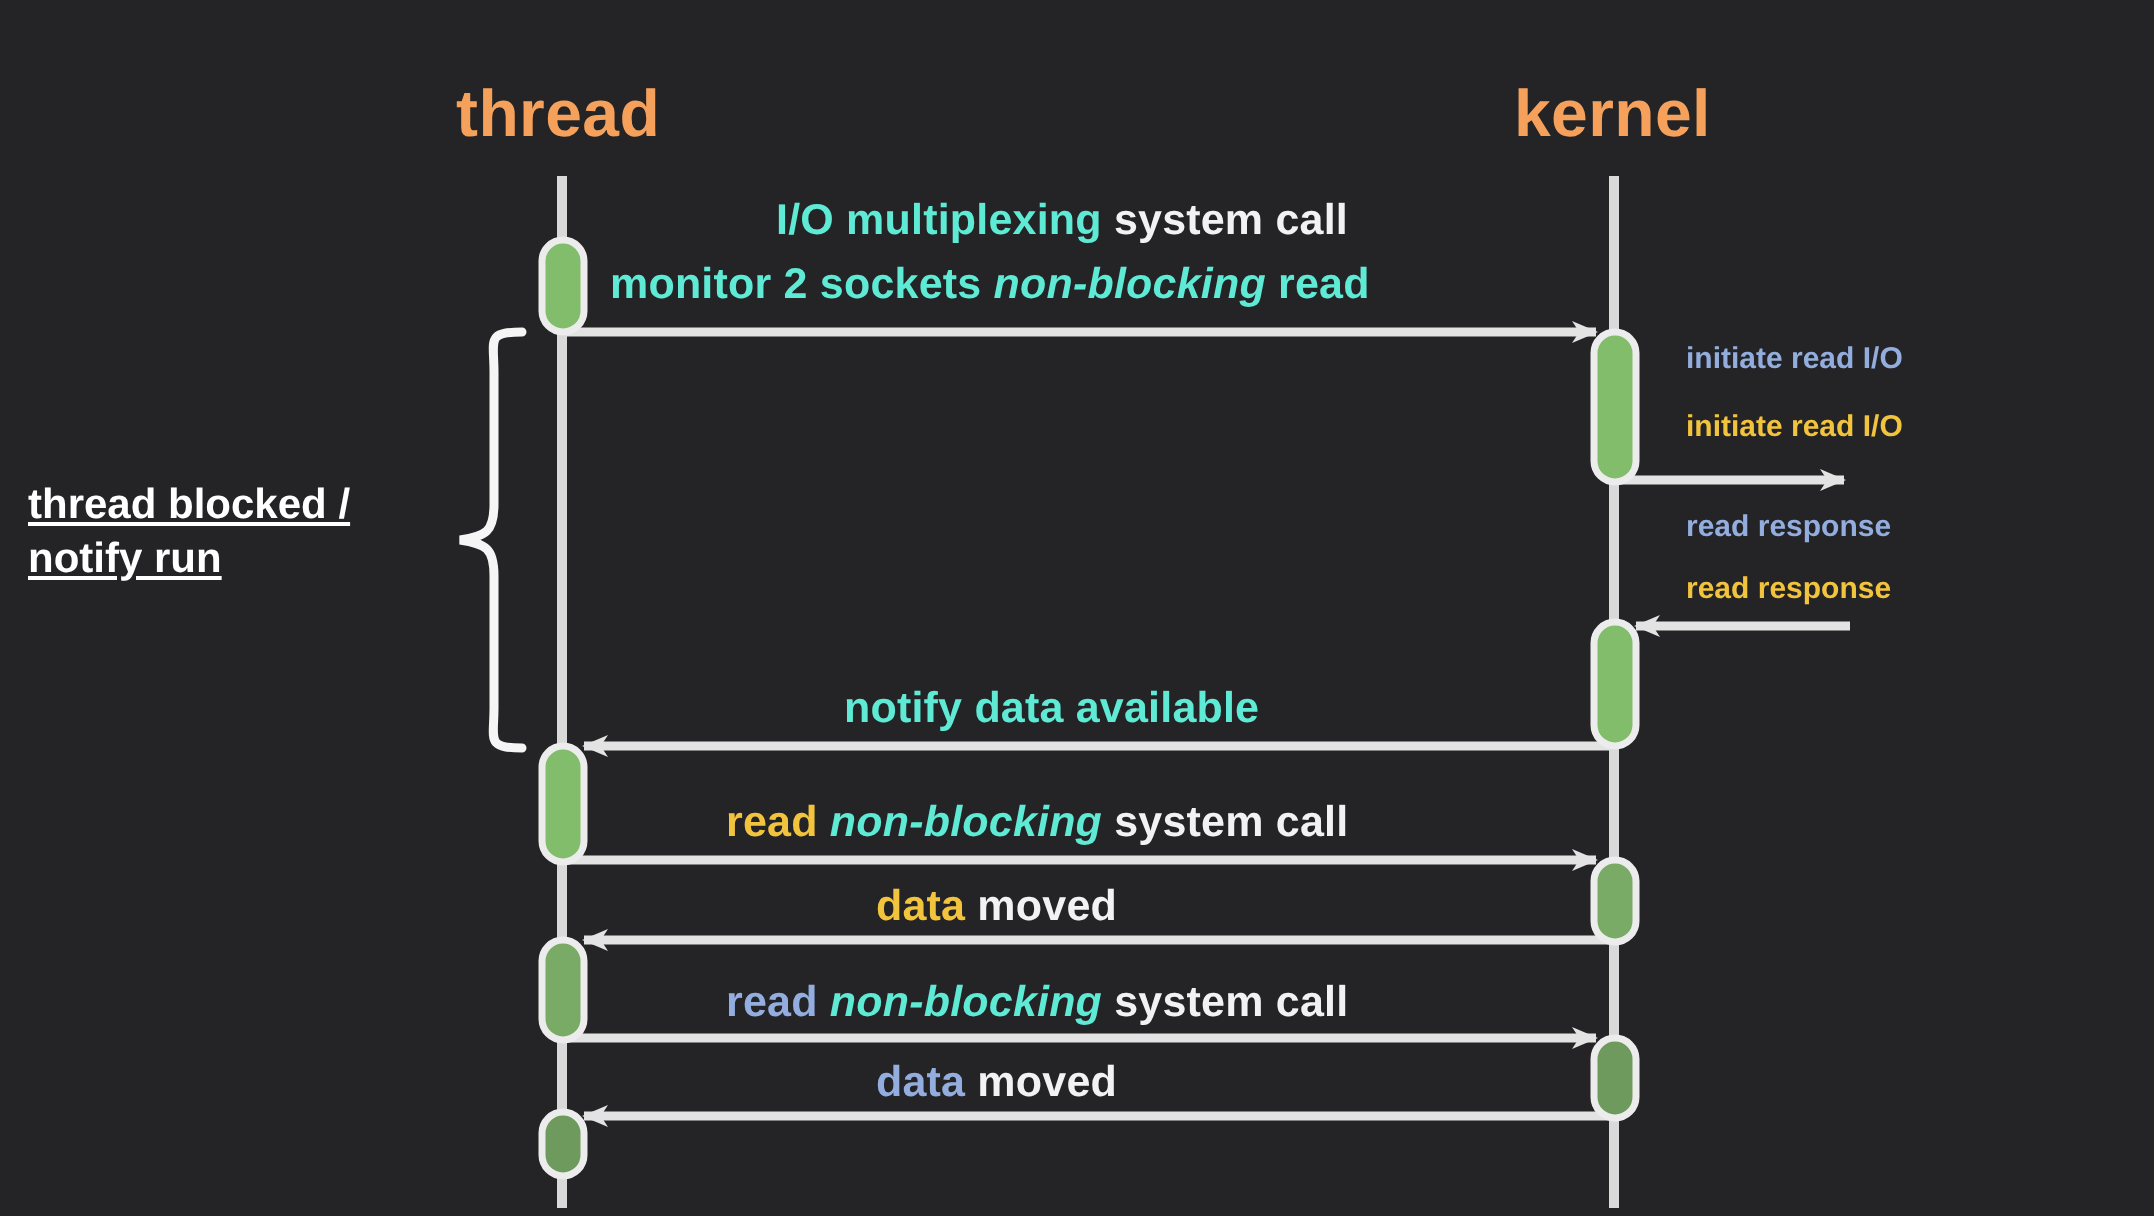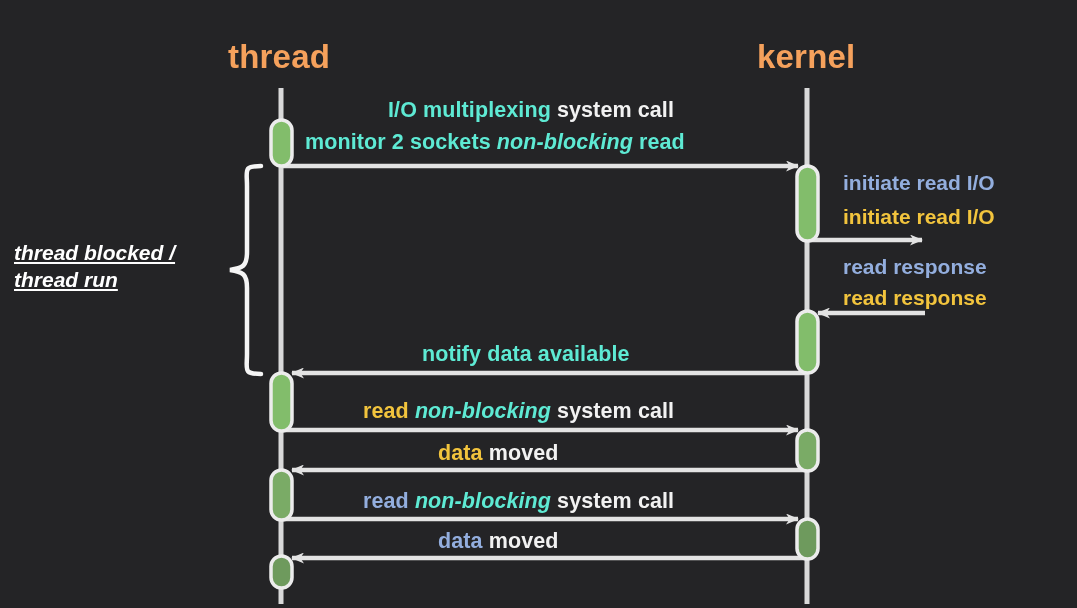--- a/index.html
+++ b/index.html
@@ -29,38 +29,37 @@
     color: #f5a15c;
     font-weight: bold;
     letter-spacing: 0.2px;
   }
   .msg {
     font-size: 21.5px;
     font-weight: bold;
     letter-spacing: 0.1px;
   }
   .side-note {
-    font-size: 21px;
+    font-size: 15px;
     font-weight: bold;
   }
   .c-pink   { color: #5eead4; }
   .c-white  { color: #f2f2f2; margin-top: 16px; }
   .c-yellow { color: #f2c43d; }
   .c-blue   { color: #93aede; }
   .ital { font-style: italic; }
   .bracket-label {
     font-size: 21px;
     font-weight: bold;
     color: #ffffff;
     line-height: 1.28;
   }
   .bracket-label span {
     text-decoration: underline;
     text-underline-offset: 2px;
-    font-style: italic;
   }
   svg.overlay {
     position: absolute;
     left: 0;
     top: 0;
   }
 </style>
 </head>
 <body>
 
@@ -125,21 +124,21 @@
     <span class="c-pink">monitor 2 sockets </span><span class="c-pink ital">non-blocking</span><span class="c-pink"> read</span>
   </div>
 
   <div class="lbl side-note c-blue" style="left:843px; top:172px;">initiate read I/O</div>
   <div class="lbl side-note c-yellow" style="left:843px; top:206px;">initiate read I/O</div>
   <div class="lbl side-note c-blue" style="left:843px; top:256px;">read response</div>
   <div class="lbl side-note c-yellow" style="left:843px; top:287px;">read response</div>
 
   <div class="lbl bracket-label" style="left:14px; top:240px;">
     <span>thread blocked /</span><br>
-    <span>thread run</span>
+    <span>notify run</span>
   </div>
 
   <div class="lbl msg c-pink" style="left:422px; top:344px;">notify data available</div>
 
   <div class="lbl msg" style="left:363px; top:401px;">
     <span class="c-yellow">read </span><span class="c-pink ital">non-blocking</span><span class="c-white"> system call</span>
   </div>
 
   <div class="lbl msg" style="left:438px; top:443px;">
     <span class="c-yellow">data</span><span class="c-white"> moved</span>

